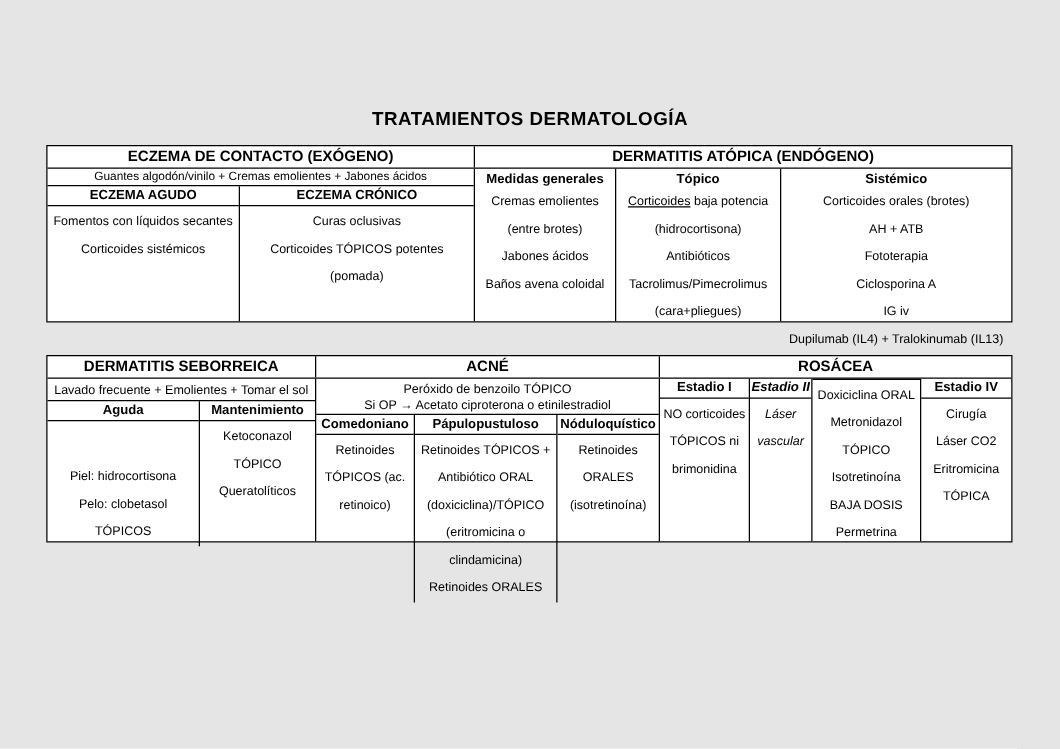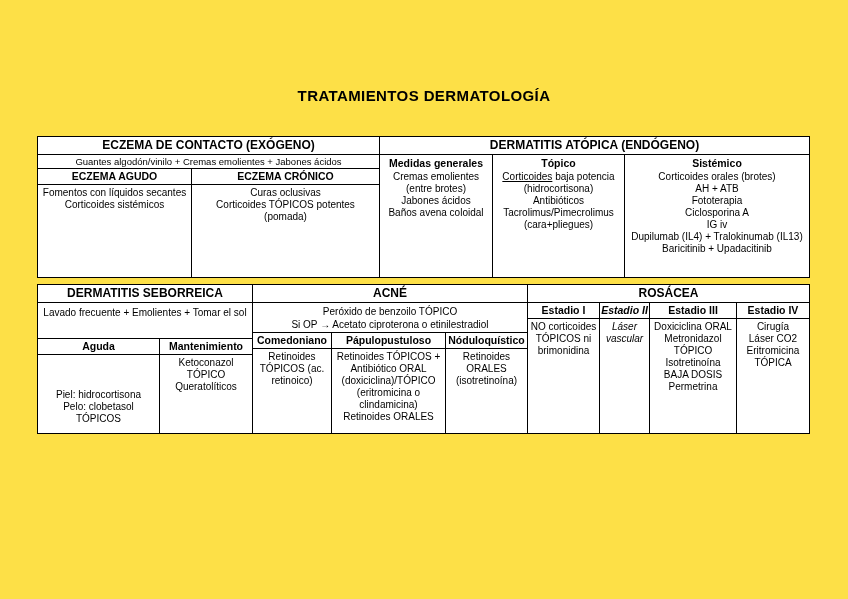--- a/index.html
+++ b/index.html
@@ -1,23 +1,23 @@
 <!DOCTYPE html>
 <html><head>
 <meta charset="utf-8">
 <style>
   * { margin:0; padding:0; box-sizing:border-box; }
   html,body { background:#ffffff; }
   body { font-family:"Liberation Sans", sans-serif; color:#000; }
-  .page { position:relative; width:848px; height:599px; background:#fde047; overflow:hidden; }
+  .page { position:relative; width:848px; height:599px; background:#e5e5e5; overflow:hidden; }
   .title { position:absolute; top:87px; left:0; width:100%; text-align:center;
            font-size:15px; font-weight:700; letter-spacing:0.4px; }
   .tbl { position:absolute; left:37px; width:773px; border:1px solid #000;
          font-size:10px; text-align:center; background:#fff; }
-  #t1 { top:136px; height:142px; }
+  #t1 { top:116px; height:142px; }
   #t2 { top:284px; height:150px; }
   .hrow { display:flex; border-bottom:1px solid #000; height:18px; }
   .hmain { height:17px; line-height:17px; font-weight:700; font-size:12px; overflow:hidden; }
   .br { border-right:1px solid #000; }
   .t1-body { display:flex; height:122px; }
   .t2-body { display:flex; height:130px; }
   .vcol { display:flex; flex-direction:column; }
   .w-left { width:342px; }
   .w-agudo { width:154px; }
   .w-cronico { flex:1; }
@@ -40,21 +40,21 @@
   .guantes { height:14px; line-height:13px; font-size:9.5px; border-bottom:1px solid #000; overflow:hidden; }
   .genrow { border-bottom:1px solid #000; font-size:10px; }
   .seb-gen { height:36px; padding:3px 5px 0; line-height:14px; }
   .acne-gen { height:30px; padding-top:2px; }
   .acne-gen .ln { line-height:13px; }
   .subhdr { height:16px; line-height:15px; font-weight:700; font-size:10.5px;
             border-bottom:1px solid #000; overflow:hidden; }
   .colhdr { height:16px; line-height:16px; font-weight:700; font-size:10.5px; }
   .lines { padding:2px 2px 0; }
   .pt0 { padding-top:0; }
-  .ln { line-height:12px; }
+  .ln { line-height:22px; }
   .sis-lines .ln { white-space:nowrap; font-size:10px; }
   .u { text-decoration:underline; }
 </style>
 </head>
 <body>
 
 <div class="page">
 
   <div class="title">TRATAMIENTOS DERMATOLOGÍA</div>
 

